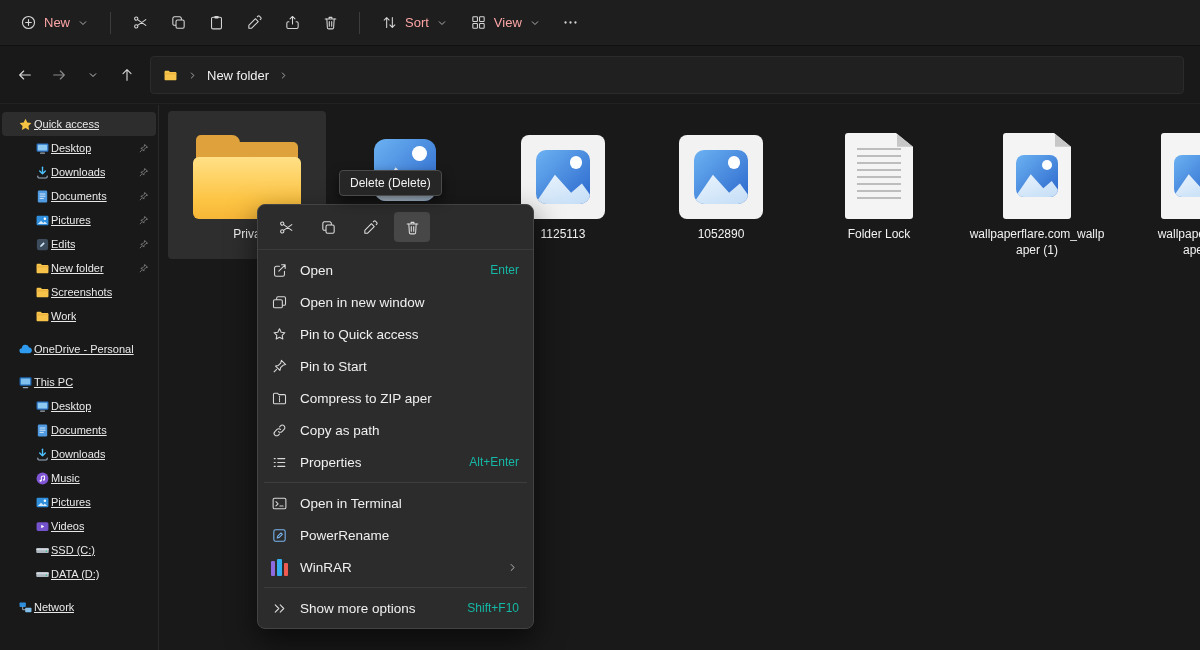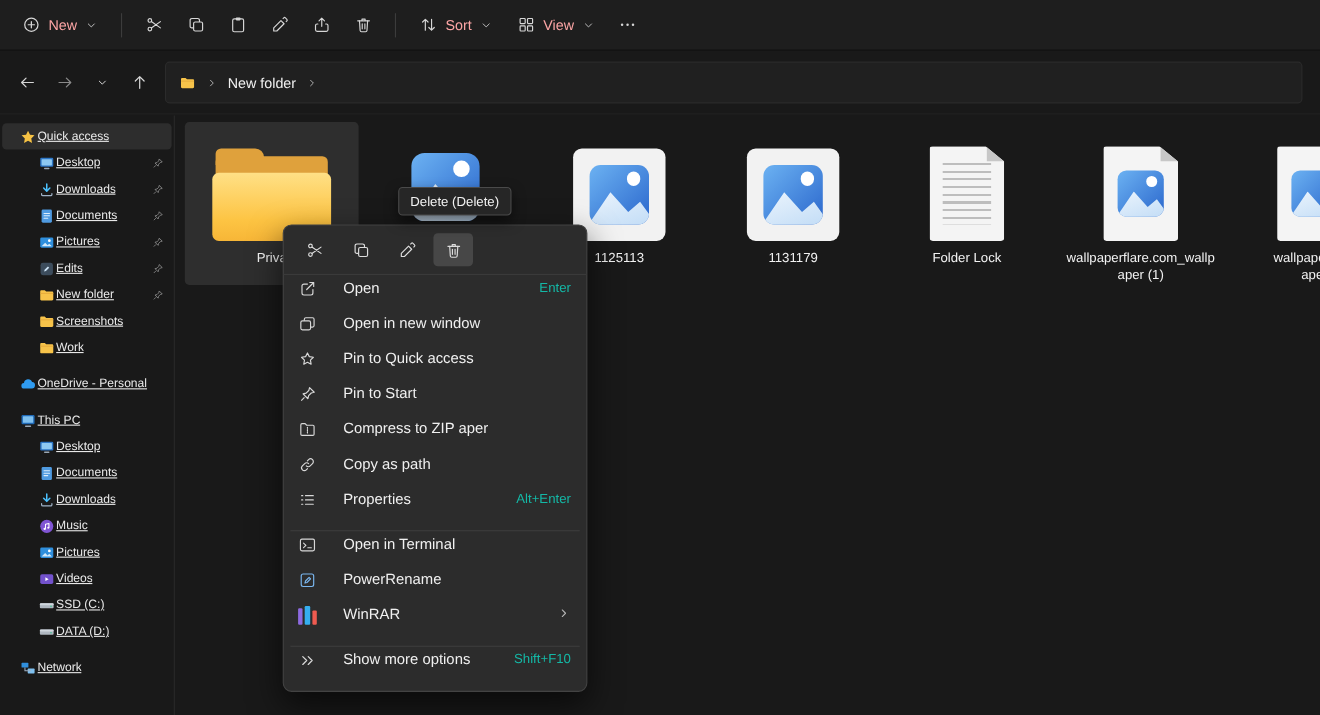--- a/index.html
+++ b/index.html
@@ -70,35 +70,35 @@
   .doc-lines{width:44px;height:56px;background:repeating-linear-gradient(180deg,#bdbdbd 0 2px,transparent 2px 7px);}
 
   
   .ctx{position:absolute;left:257px;top:204px;width:277px;background:#2c2c2c;border:1px solid #434343;
     border-radius:8px;box-shadow:0 12px 30px rgba(0,0,0,.6);z-index:50;box-sizing:border-box;padding-bottom:4px;}
   .qrow{display:flex;gap:6px;padding:7px 10px;border-bottom:1px solid #3a3a3a;}
   .qbtn{width:36px;height:30px;border-radius:4px;display:flex;align-items:center;justify-content:center;}
   .qbtn.hot{background:#474747;}
   svg.q{width:17px;height:17px;color:#dcdcdc;}
   .cm-list{padding-top:4px;}
-  .cm-item{height:32px;margin:0 4px;padding:0 10px 0 9px;display:flex;gap:24px;border-radius:4px;font-size:13.5px;cursor:default;}
+  .cm-item{height:32px;margin:0 4px;padding:0 10px 0 9px;display:flex;align-items:center;gap:12px;border-radius:4px;font-size:13.5px;cursor:default;}
   .ci{width:17px;height:17px;flex:0 0 17px;color:#d8d8d8;}
   .ci.blue{color:#7ab7f0;}
   .cm-label{flex:1;color:#f0f0f0;white-space:nowrap;}
   .cm-shortcut{font-size:12px;color:#14b8a6;}
   .cm-chev{width:13px;height:13px;color:#b8b8b8;}
   .cm-div{height:1px;background:#3d3d3d;margin:4px 6px;}
   .winrar-ic{width:17px;height:17px;flex:0 0 17px;display:flex;gap:2px;align-items:flex-end;}
   .winrar-ic i{flex:1;border-radius:1px;}
   .winrar-ic i:nth-child(1){height:15px;background:#8d6ae0;}
   .winrar-ic i:nth-child(2){height:17px;background:#35aef0;}
   .winrar-ic i:nth-child(3){height:13px;background:#ef5b50;}
 
   
-  .tooltip{position:absolute;left:362px;top:170px;z-index:60;background:#262626;border:1px solid #4a4a4a;
+  .tooltip{position:absolute;left:339px;top:170px;z-index:60;background:#262626;border:1px solid #4a4a4a;
     border-radius:4px;padding:5px 10px;font-size:12px;color:#f2f2f2;box-shadow:0 5px 12px rgba(0,0,0,.55);white-space:nowrap;}
 </style>
 </head>
 <body>
 
 <svg width="0" height="0" style="position:absolute" aria-hidden="true">
   <defs>
     <symbol id="s-plus" viewBox="0 0 24 24" fill="none" stroke="currentColor" stroke-width="1.6" stroke-linecap="round">
         <circle cx="12" cy="12" r="8.5"></circle>
         <path d="M12 8v8M8 12h8"></path>
@@ -529,21 +529,21 @@
             </div>
         </div>
         <div class="tlabel">1125113</div>
       </div>
       <div class="tile">
         <div class="ticon">
           <div class="file-card">
               <div class="glyph g54"></div>
             </div>
         </div>
-        <div class="tlabel">1131179</div>
+        <div class="tlabel">1052890</div>
       </div>
       <div class="tile">
         <div class="ticon">
           <div class="page-card">
               <div class="doc-lines"></div>
             </div>
         </div>
         <div class="tlabel">Folder Lock</div>
       </div>
       <div class="tile">

